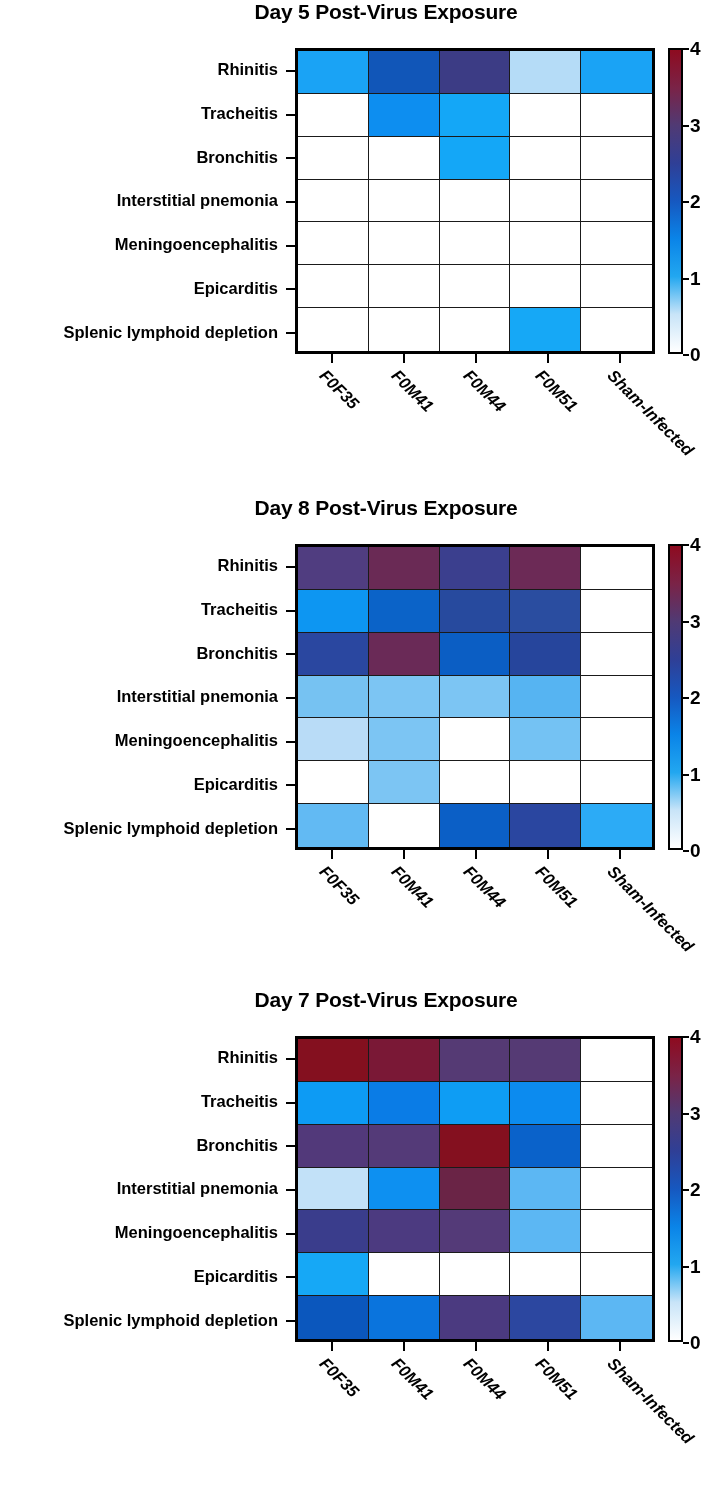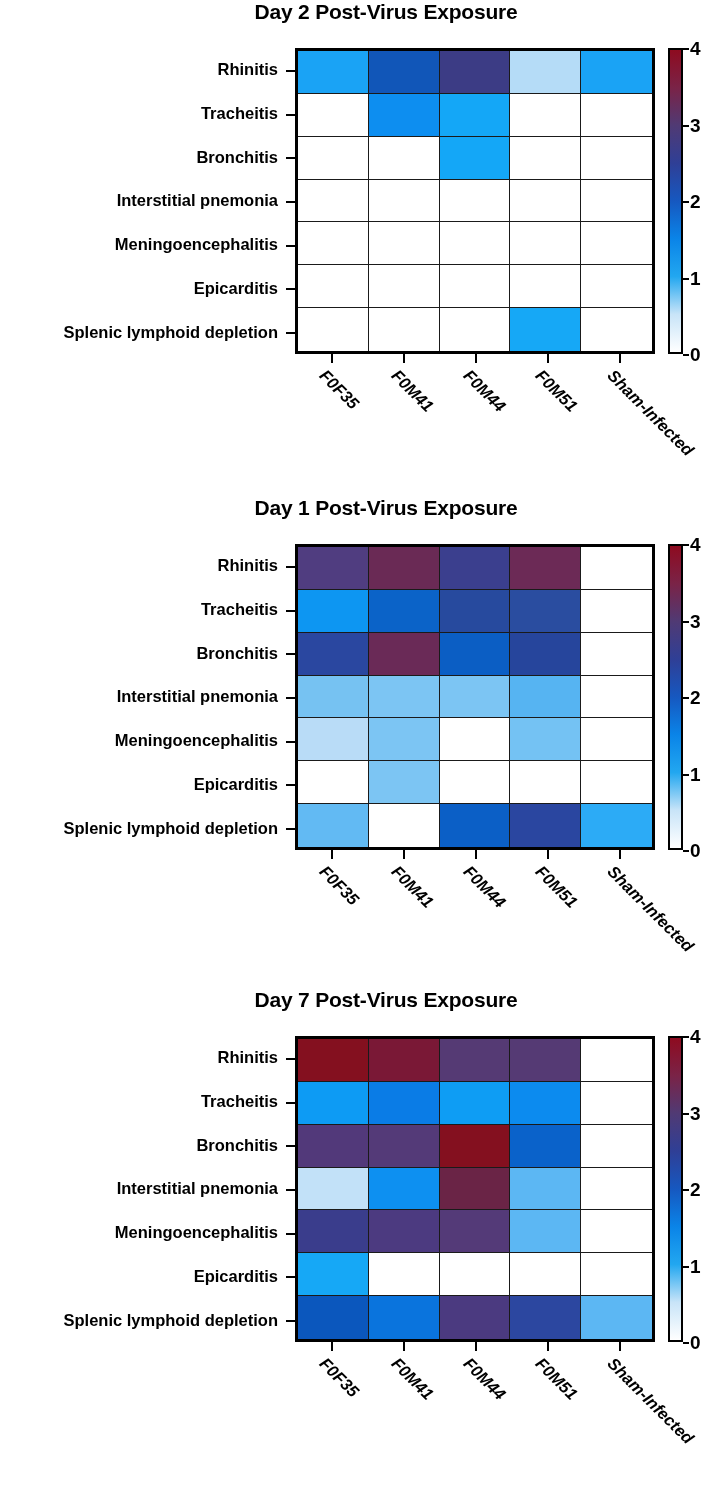--- a/index.html
+++ b/index.html
@@ -98,21 +98,21 @@
     transform:translateY(-50%);
     line-height:1;
   }
 </style>
 </head>
 <body>
 
 <div class="figure">
 
   <div class="panel" style="top:0px;">
-    <div class="panel-title"><span>Day 2 Post-Virus Exposure</span></div>
+    <div class="panel-title"><span>Day 5 Post-Virus Exposure</span></div>
     <div class="ylabels">
         <div class="ylab">Rhinitis</div>
         <div class="ylab">Tracheitis</div>
         <div class="ylab">Bronchitis</div>
         <div class="ylab">Interstitial pnemonia</div>
         <div class="ylab">Meningoencephalitis</div>
         <div class="ylab">Epicarditis</div>
         <div class="ylab">Splenic lymphoid depletion</div>
       </div>
     <div class="plot">
@@ -184,21 +184,21 @@
   <div class="ytick" style="top: 69.8571px; position: absolute;"></div>
       <div class="ytick" style="top: 113.571px; position: absolute;"></div>
       <div class="ytick" style="top: 157.286px; position: absolute;"></div>
       <div class="ytick" style="top: 201px; position: absolute;"></div>
       <div class="ytick" style="top: 244.714px; position: absolute;"></div>
       <div class="ytick" style="top: 288.429px; position: absolute;"></div>
       <div class="ytick" style="top: 332.143px; position: absolute;"></div>
     </div>
 
   <div class="panel" style="top:496px;">
-    <div class="panel-title"><span>Day 1 Post-Virus Exposure</span></div>
+    <div class="panel-title"><span>Day 8 Post-Virus Exposure</span></div>
     <div class="ylabels">
         <div class="ylab">Rhinitis</div>
         <div class="ylab">Tracheitis</div>
         <div class="ylab">Bronchitis</div>
         <div class="ylab">Interstitial pnemonia</div>
         <div class="ylab">Meningoencephalitis</div>
         <div class="ylab">Epicarditis</div>
         <div class="ylab">Splenic lymphoid depletion</div>
       </div>
     <div class="plot">

